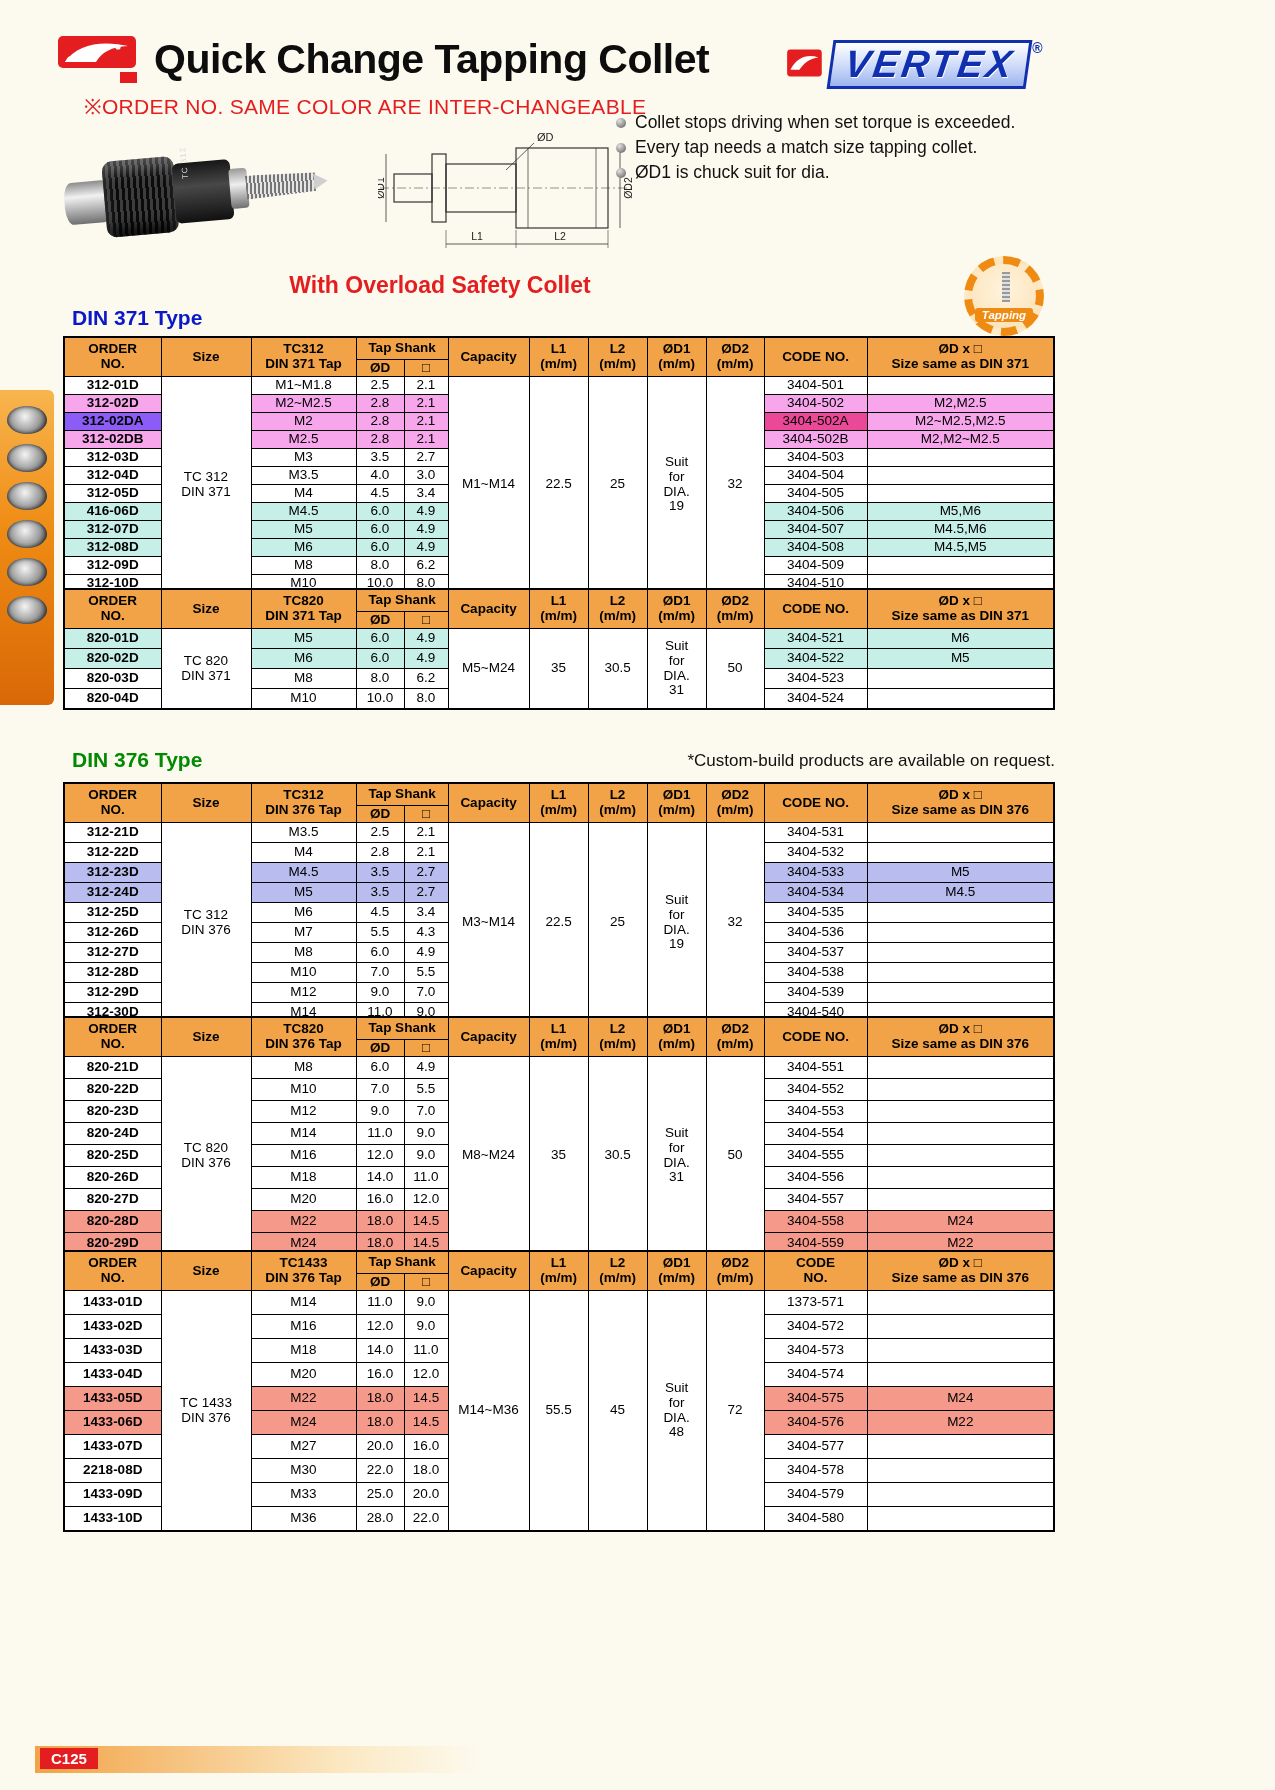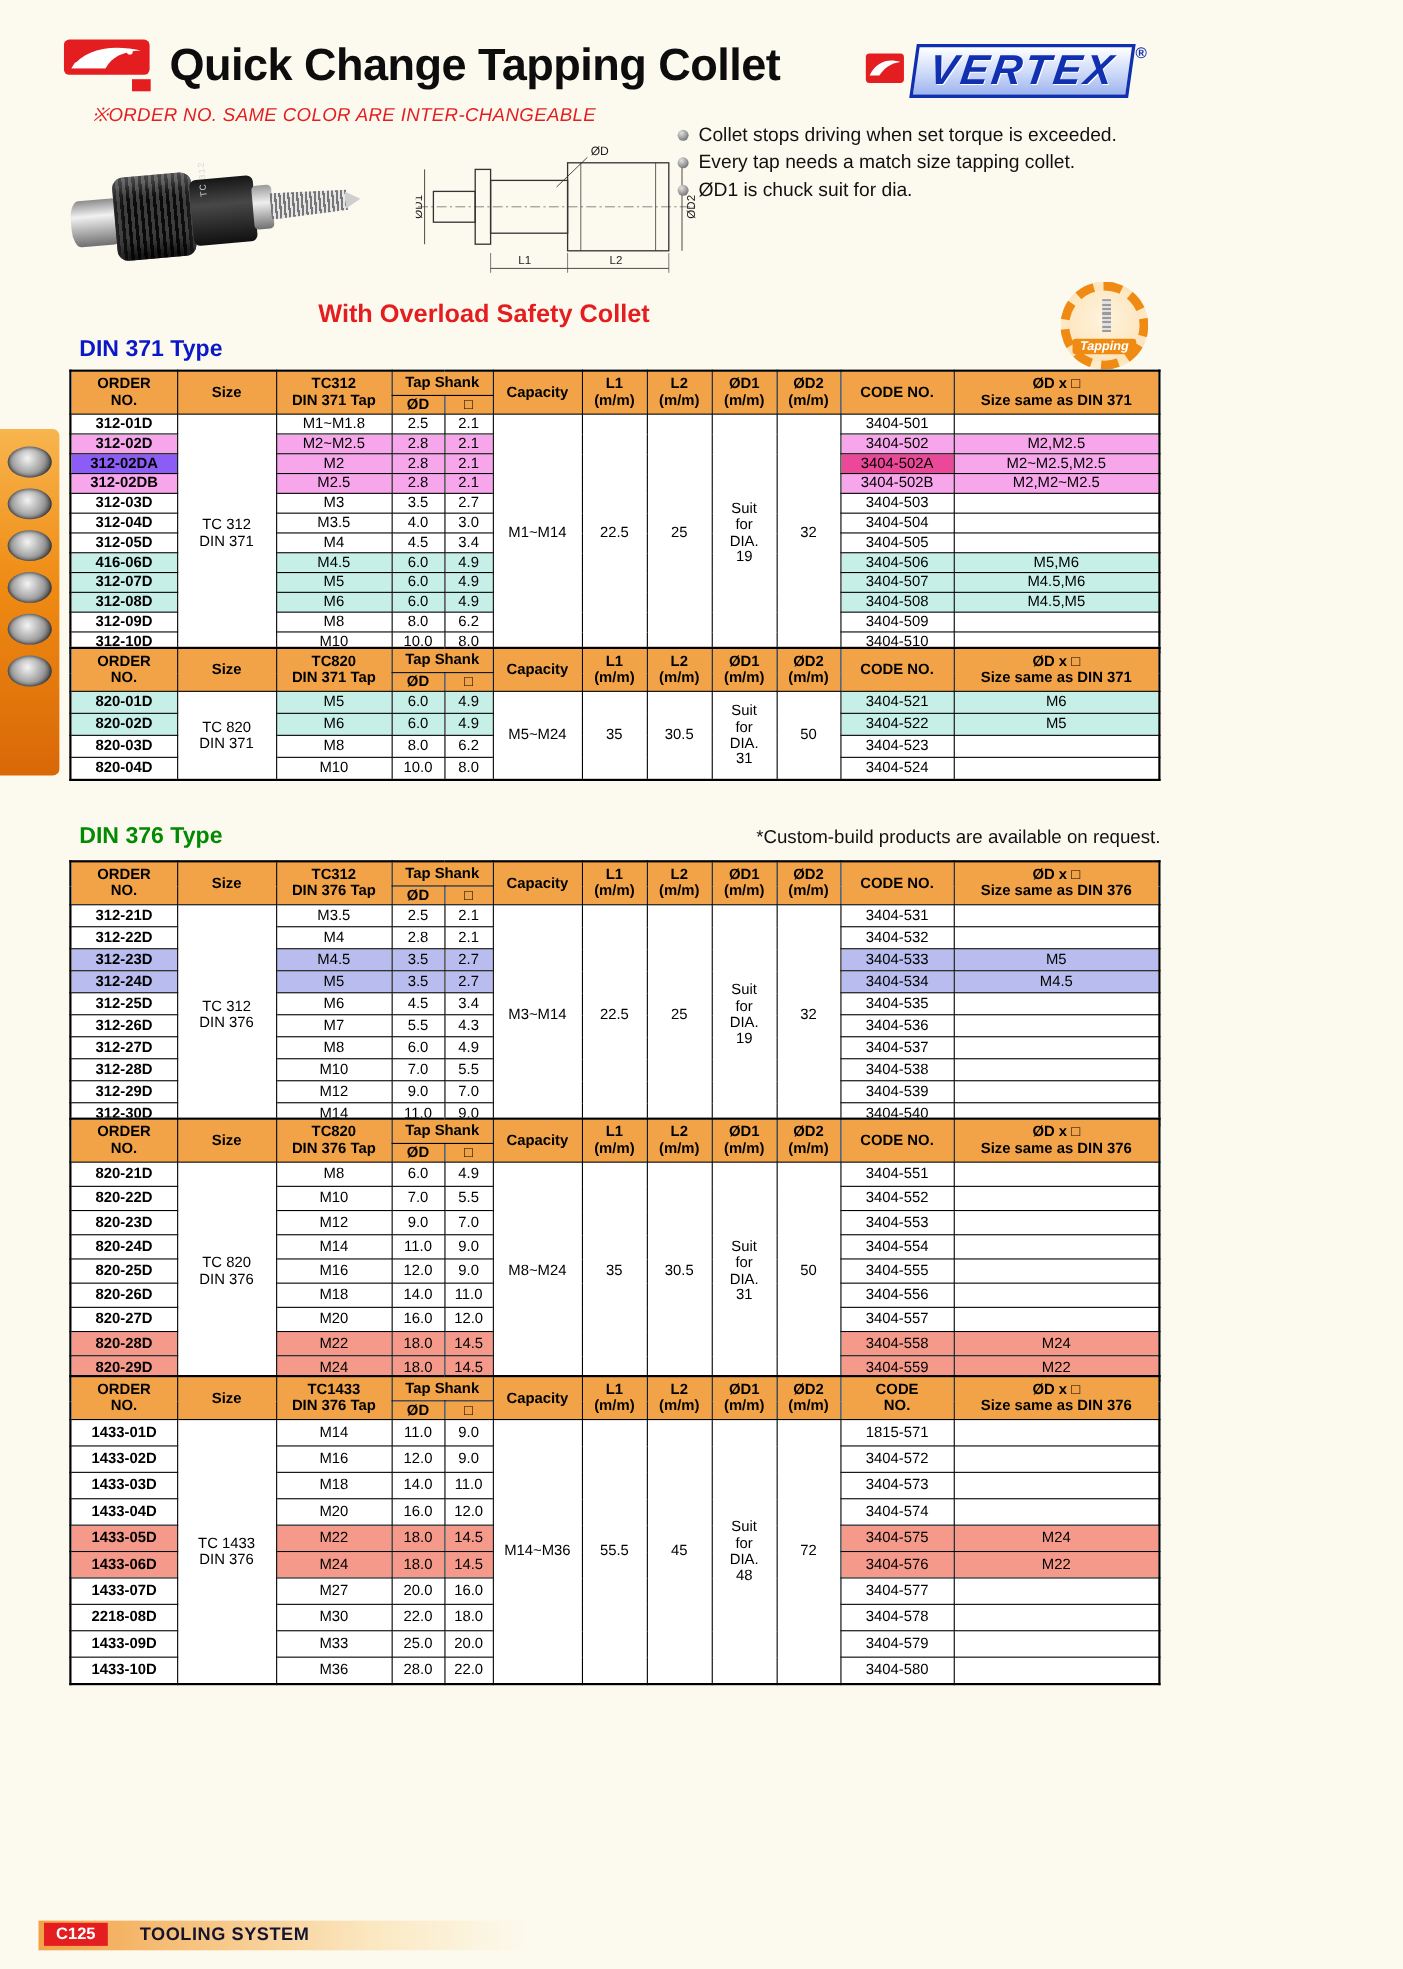--- a/index.html
+++ b/index.html
@@ -7,21 +7,21 @@
   .abs{position:absolute;}
 
   
   .eagle-logo{left:58px;top:34px;width:94px;height:52px;}
   .page-title{left:154px;top:36px;font-size:41px;font-weight:bold;color:#0d0d0d;letter-spacing:-0.5px;white-space:nowrap;}
   .vertex-logo{left:786px;top:40px;display:flex;align-items:center;}
   .vx-eagle{margin-right:6px;}
   .vx-box{display:inline-block;transform:skewX(-8deg);border:3px solid var(--c-brand_blue);background:linear-gradient(180deg,#ffffff 0%,#ccd9f8 55%,#9db4ee 100%);padding:0 12px;}
   .vx-word{display:inline-block;font-style:italic;font-weight:bold;font-size:38px;letter-spacing:3px;color:var(--c-brand_blue);text-shadow:1px 1px 0 #fff;}
   .vx-reg{font-size:14px;font-weight:bold;color:var(--c-brand_blue);margin-left:3px;align-self:flex-start;}
-  .notice{left:84px;top:92px;font-size:17px;color:var(--c-red);letter-spacing:0.3px;white-space:nowrap;font-style:italic;}
+  .notice{left:84px;top:92px;font-size:21px;color:var(--c-red);letter-spacing:0.3px;white-space:nowrap;}
 
   
   .collet-photo{left:62px;top:116px;width:270px;height:150px;transform:rotate(-5deg);}
   .cp{position:absolute;}
   .cp-shank{left:2px;top:56px;width:46px;height:42px;border-radius:8px/40%;background:linear-gradient(180deg,#8c8c8c,#f1f1f1 35%,#6f6f6f);}
   .cp-ring1{left:42px;top:38px;width:72px;height:76px;border-radius:10px;background:repeating-linear-gradient(90deg,#0b0b0b 0 3px,#3d3d3d 3px 6px);box-shadow:inset 0 10px 14px rgba(255,255,255,.28),inset 0 -10px 12px rgba(0,0,0,.7);}
   .cp-body{left:112px;top:46px;width:58px;height:60px;border-radius:6px;background:linear-gradient(180deg,#161616,#484848 40%,#101010);}
   .cp-collar{left:168px;top:56px;width:18px;height:40px;border-radius:4px;background:linear-gradient(180deg,#9a9a9a,#eeeeee 40%,#707070);}
   .cp-tap{left:184px;top:64px;width:70px;height:24px;background:repeating-linear-gradient(90deg,#767676 0 2px,#e6e6e6 2px 4px);clip-path:polygon(0 0,100% 12%,100% 88%,0 100%);}
   .cp-tip{left:252px;top:68px;width:14px;height:16px;background:#cfcfcf;clip-path:polygon(0 0,100% 50%,0 100%);}
@@ -662,21 +662,21 @@
             <td class="c-order">1433-01D</td>
             <td class="c-shared" rowspan="10">TC 1433<br>DIN 376</td>
             <td>M14</td>
             <td>11.0</td>
             <td>9.0</td>
             <td class="c-shared" rowspan="10">M14~M36</td>
             <td class="c-shared" rowspan="10">55.5</td>
             <td class="c-shared" rowspan="10">45</td>
             <td class="c-shared" rowspan="10">Suit<br>for<br>DIA.<br>48</td>
             <td class="c-shared" rowspan="10">72</td>
-            <td class="c-code">1815-571</td>
+            <td class="c-code">1373-571</td>
             <td class="c-odsq"></td>
           </tr>
           <tr>
             <td class="c-order">1433-02D</td>
             <td>M16</td>
             <td>12.0</td>
             <td>9.0</td>
             <td class="c-code">3404-572</td>
             <td class="c-odsq"></td>
           </tr>
@@ -752,16 +752,15 @@
     <div class="sc"></div>
     <div class="sc"></div>
     <div class="sc"></div>
     <div class="sc"></div>
     <div class="sc"></div>
     <div class="sc"></div>
   </div>
 
   <div class="abs footer-bar">
     <div class="footer-code">C125</div>
-    <div class="footer-text">TOOLING SYSTEM</div>
   </div>
 
 </div>
 
 </body></html>

